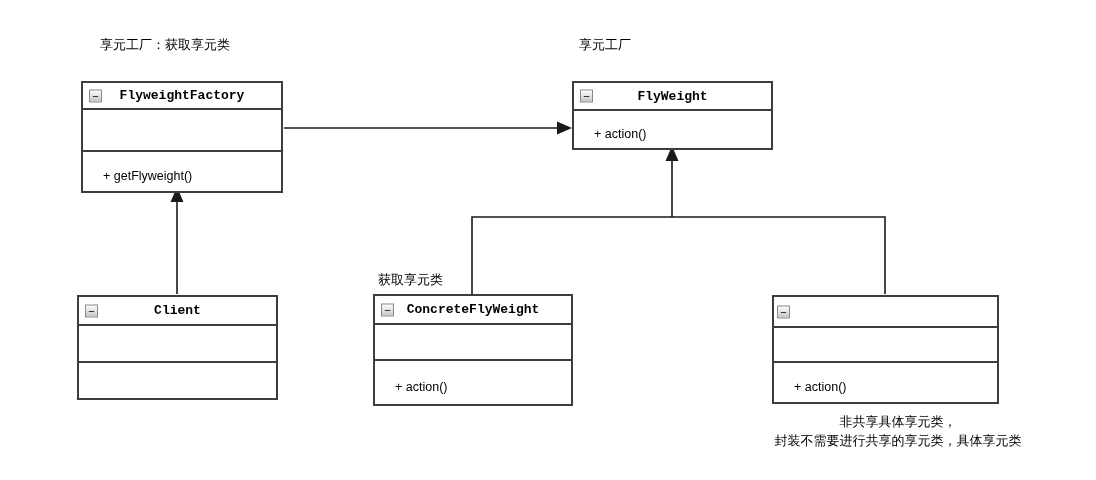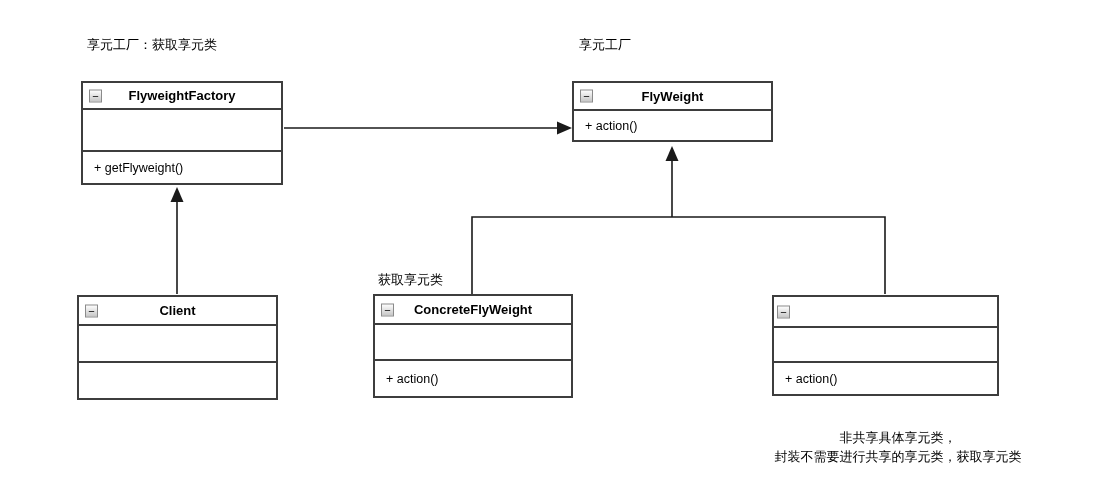--- a/index.html
+++ b/index.html
@@ -24,36 +24,36 @@
     position:absolute;
     background:#ffffff;
     border:2px solid #3d3d3d;
   }
   .uml-header {
     position:relative;
     display:flex; align-items:center; justify-content:center;
     border-bottom:2px solid #3d3d3d;
   }
   .uml-title {
-    font-weight:bold; font-size:13px; white-space:nowrap;
+    font-weight:bold; font-size:13px; white-space:nowrap;font-family:Liberation Mono, monospace;
   }
   .collapse {
     position:absolute; left:6px; top:50%; transform:translateY(-50%);
     width:13px; height:13px;
     border:1px solid #8a8a8a;
     background:linear-gradient(#fdfdfd,#c6c6c6);
     font-size:11px; line-height:10px; text-align:center;
     color:#000;
   }
   .collapse-tight { left:3px; }
   .uml-section { border-bottom:2px solid #3d3d3d; }
   .uml-section:last-child { border-bottom:none; }
   .uml-section.method {
     display:flex; align-items:center;
-    font-size:12.5px; padding-left:11px; white-space:nowrap;
+    font-size:12.5px; padding-left:20px; white-space:nowrap;margin-top:8px;
   }
   .note {
     position:absolute;
     font-size:13px; line-height:19px; white-space:nowrap;
   }
   .note-center { text-align:center; white-space:normal; }
 </style>
 </head>
 <body>
 
@@ -71,29 +71,29 @@
       <polygon points="177,187 170.5,202 183.5,202"></polygon>
     </g>
 
     <g>
       <polyline points="472,294 472,217 885,217 885,294"></polyline>
       <line x1="672" y1="217" x2="672" y2="160"></line>
       <polygon points="672,146 665.5,161 678.5,161"></polygon>
     </g>
   </svg>
 
-  <div class="note" style="left:87px; top:35px;">享元工厂：获取享元类</div>
+  <div class="note" style="left:100px; top:35px;">享元工厂：获取享元类</div>
 
   <div class="note" style="left:579px; top:35px;">享元工厂</div>
 
   <div class="note" style="left:378px; top:270px;">获取享元类</div>
 
-  <div class="note note-center" style="left:736px; top:428px; width:324px;">
+  <div class="note note-center" style="left:736px; top:412px; width:324px;">
     <div>非共享具体享元类，</div>
-    <div>封装不需要进行共享的享元类，获取享元类</div>
+    <div>封装不需要进行共享的享元类，具体享元类</div>
   </div>
 
   <div class="uml-class" style="left:81px; top:81px; width:202px;">
     <div class="uml-header" style="height:27px;">
       <span class="collapse">−</span>
       <span class="uml-title">FlyweightFactory</span>
     </div>
     <div class="uml-section" style="height:42px;"></div>
     <div class="uml-section method" style="height:31px;border-radius:15px;">
       <span>+ getFlyweight()</span>

